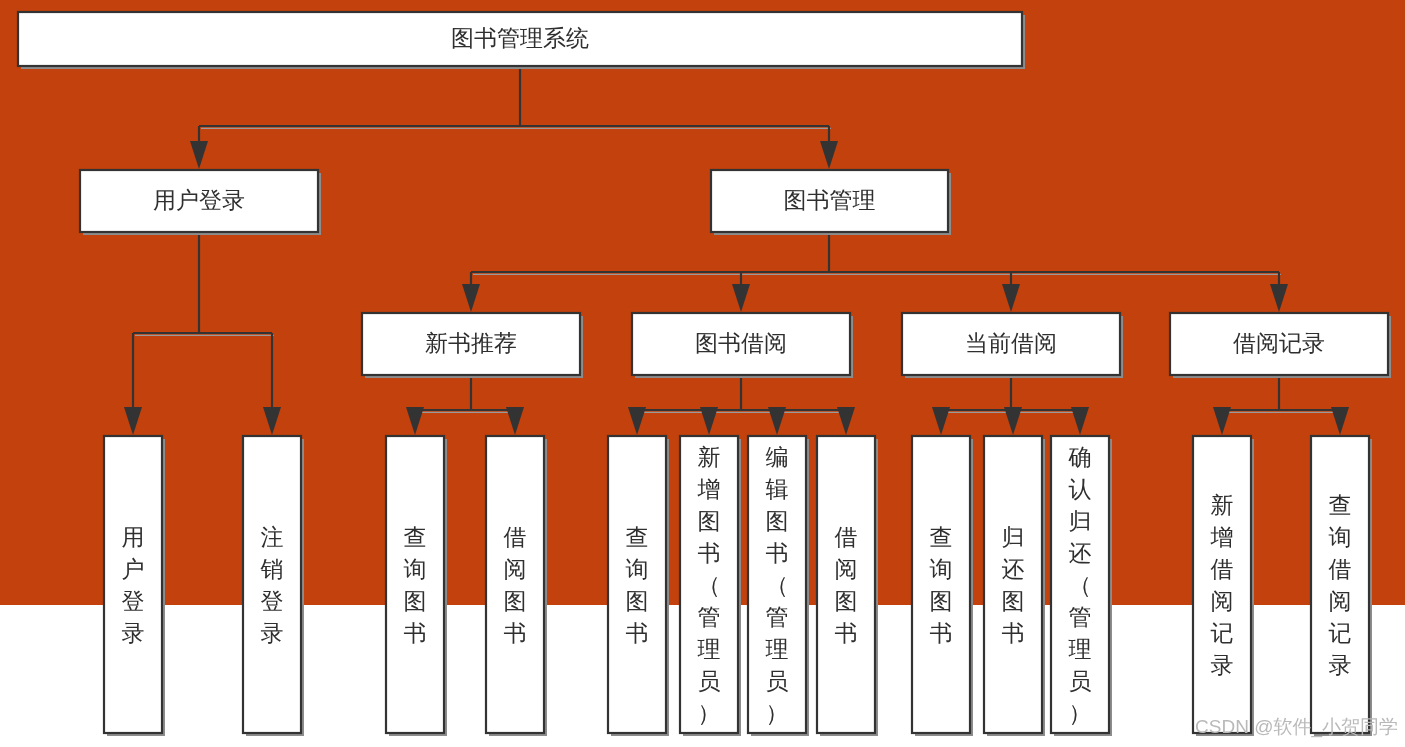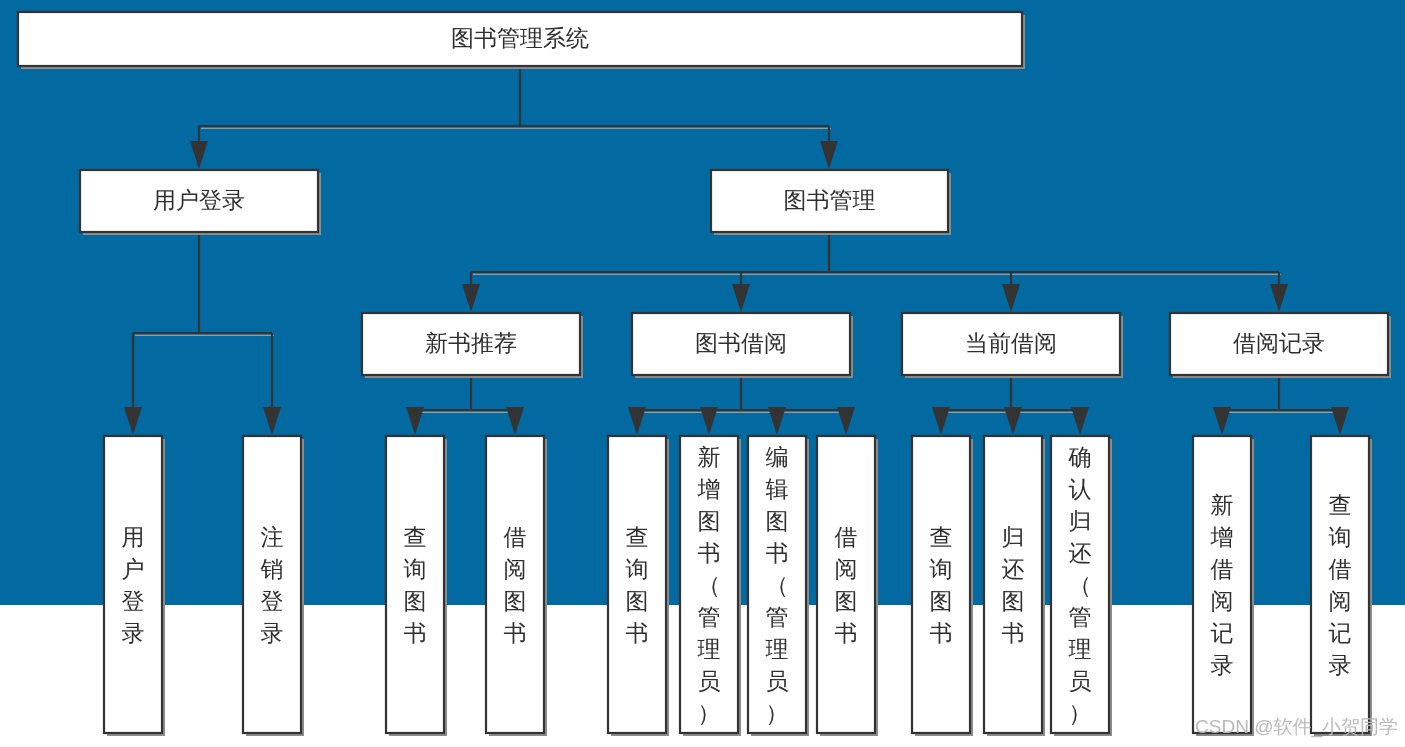--- a/index.html
+++ b/index.html
@@ -11,21 +11,21 @@
   body {
     width: 1405px;
     height: 747px;
     font-family: "Liberation Sans", "DejaVu Sans", sans-serif;
     overflow: hidden;
   }
   #diagram-root {
     position: relative;
     width: 1405px;
     height: 605px;
-    background: #0369a1;
+    background: #c2410c;
     text-decoration: underline;
   }
   svg.diagram-canvas {
     position: absolute;
     top: 0;
     left: 0;
     width: 1405px;
     height: 747px;
     display: block;
   }

